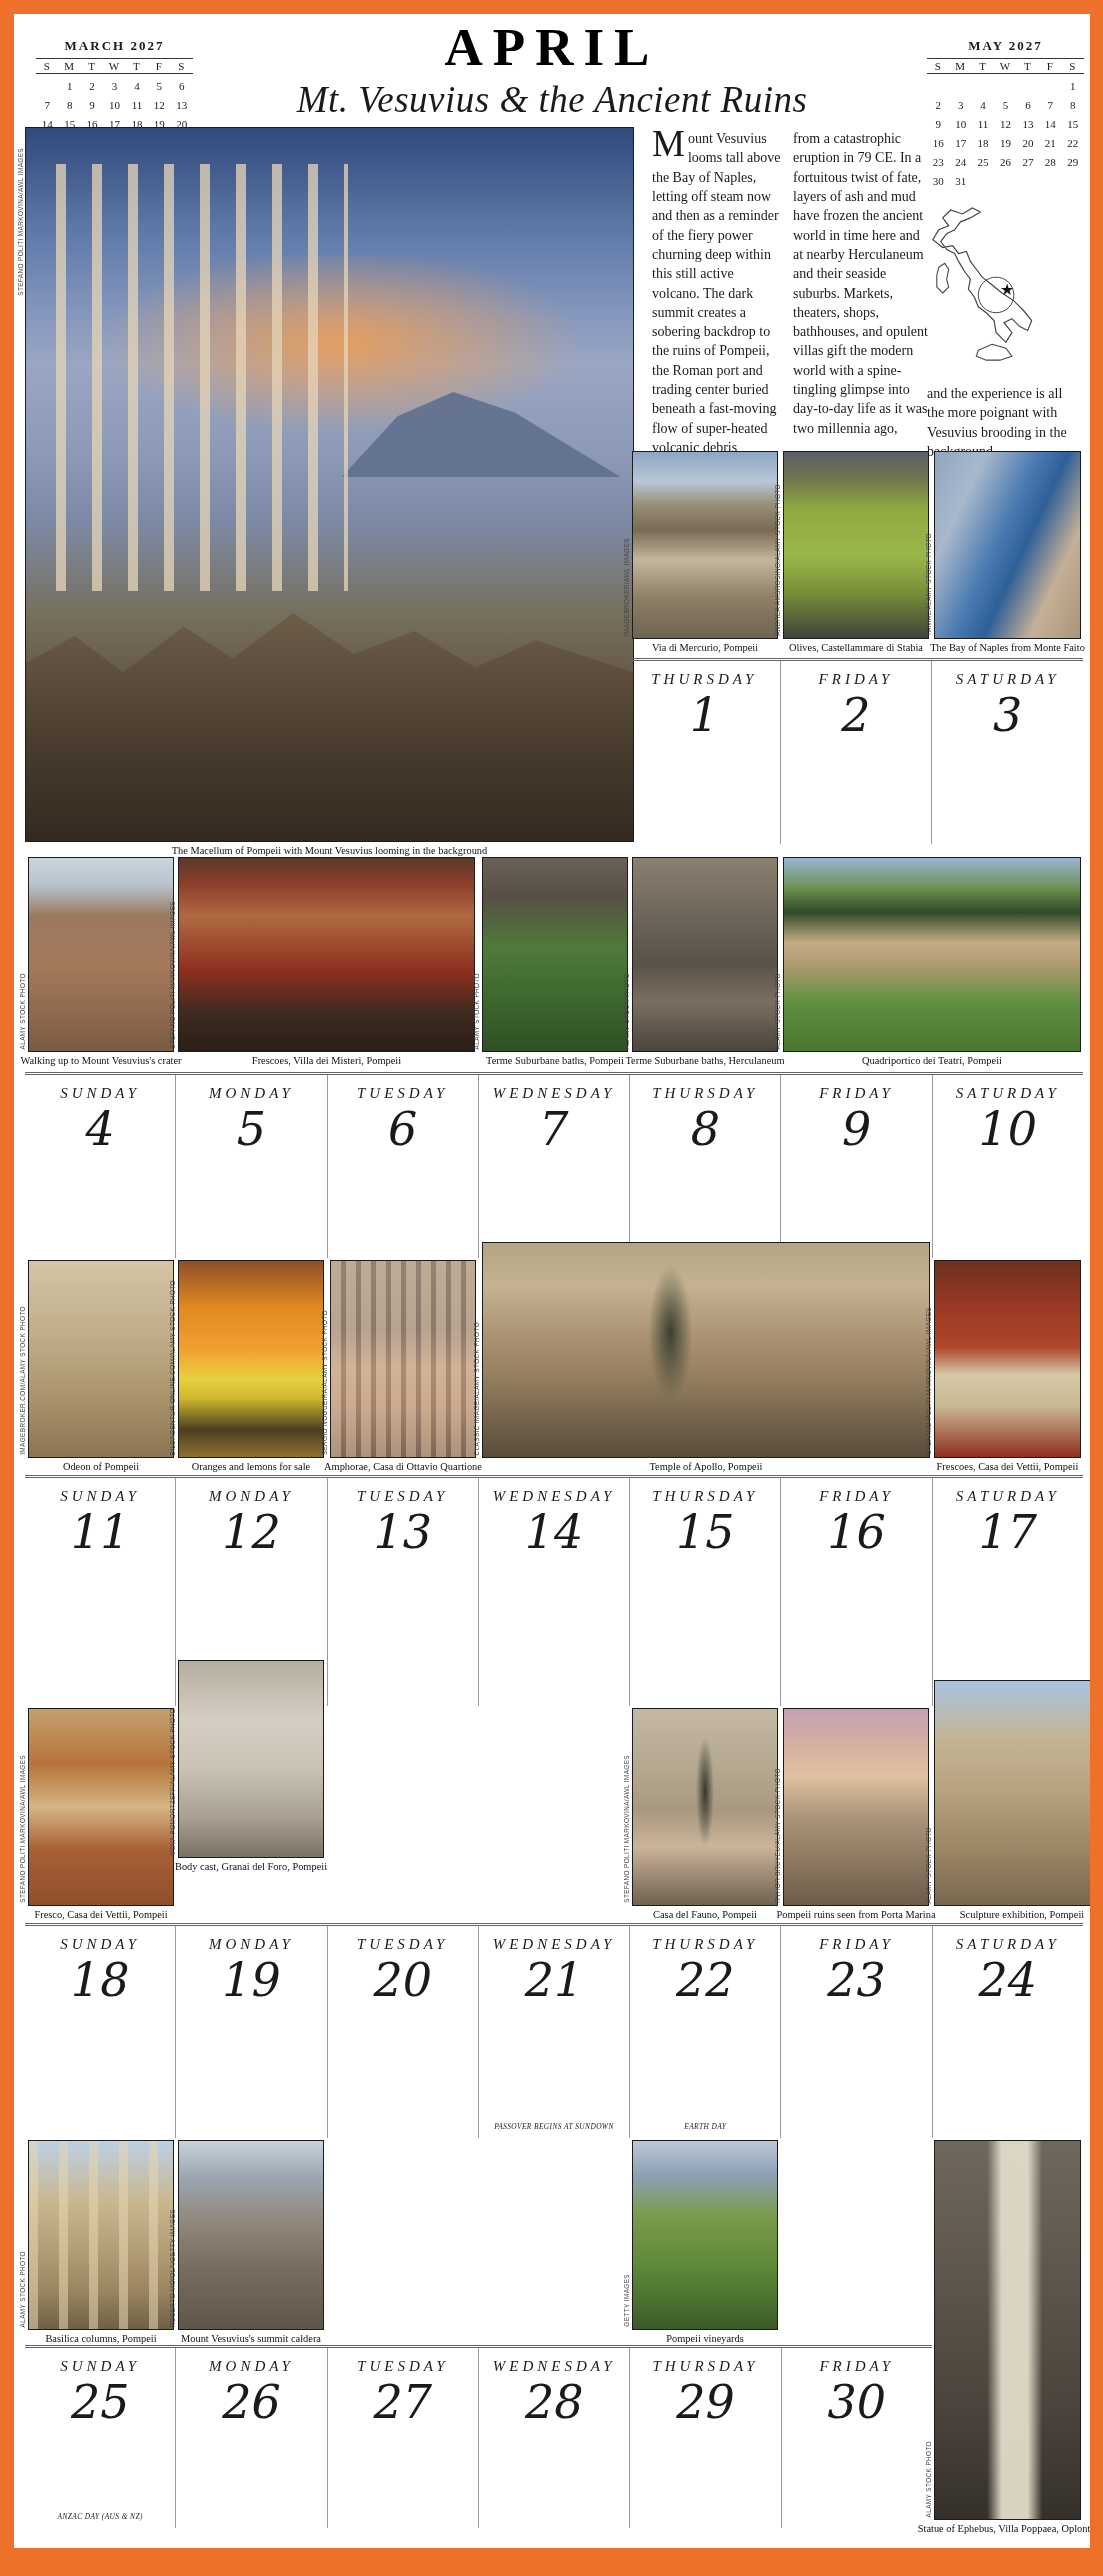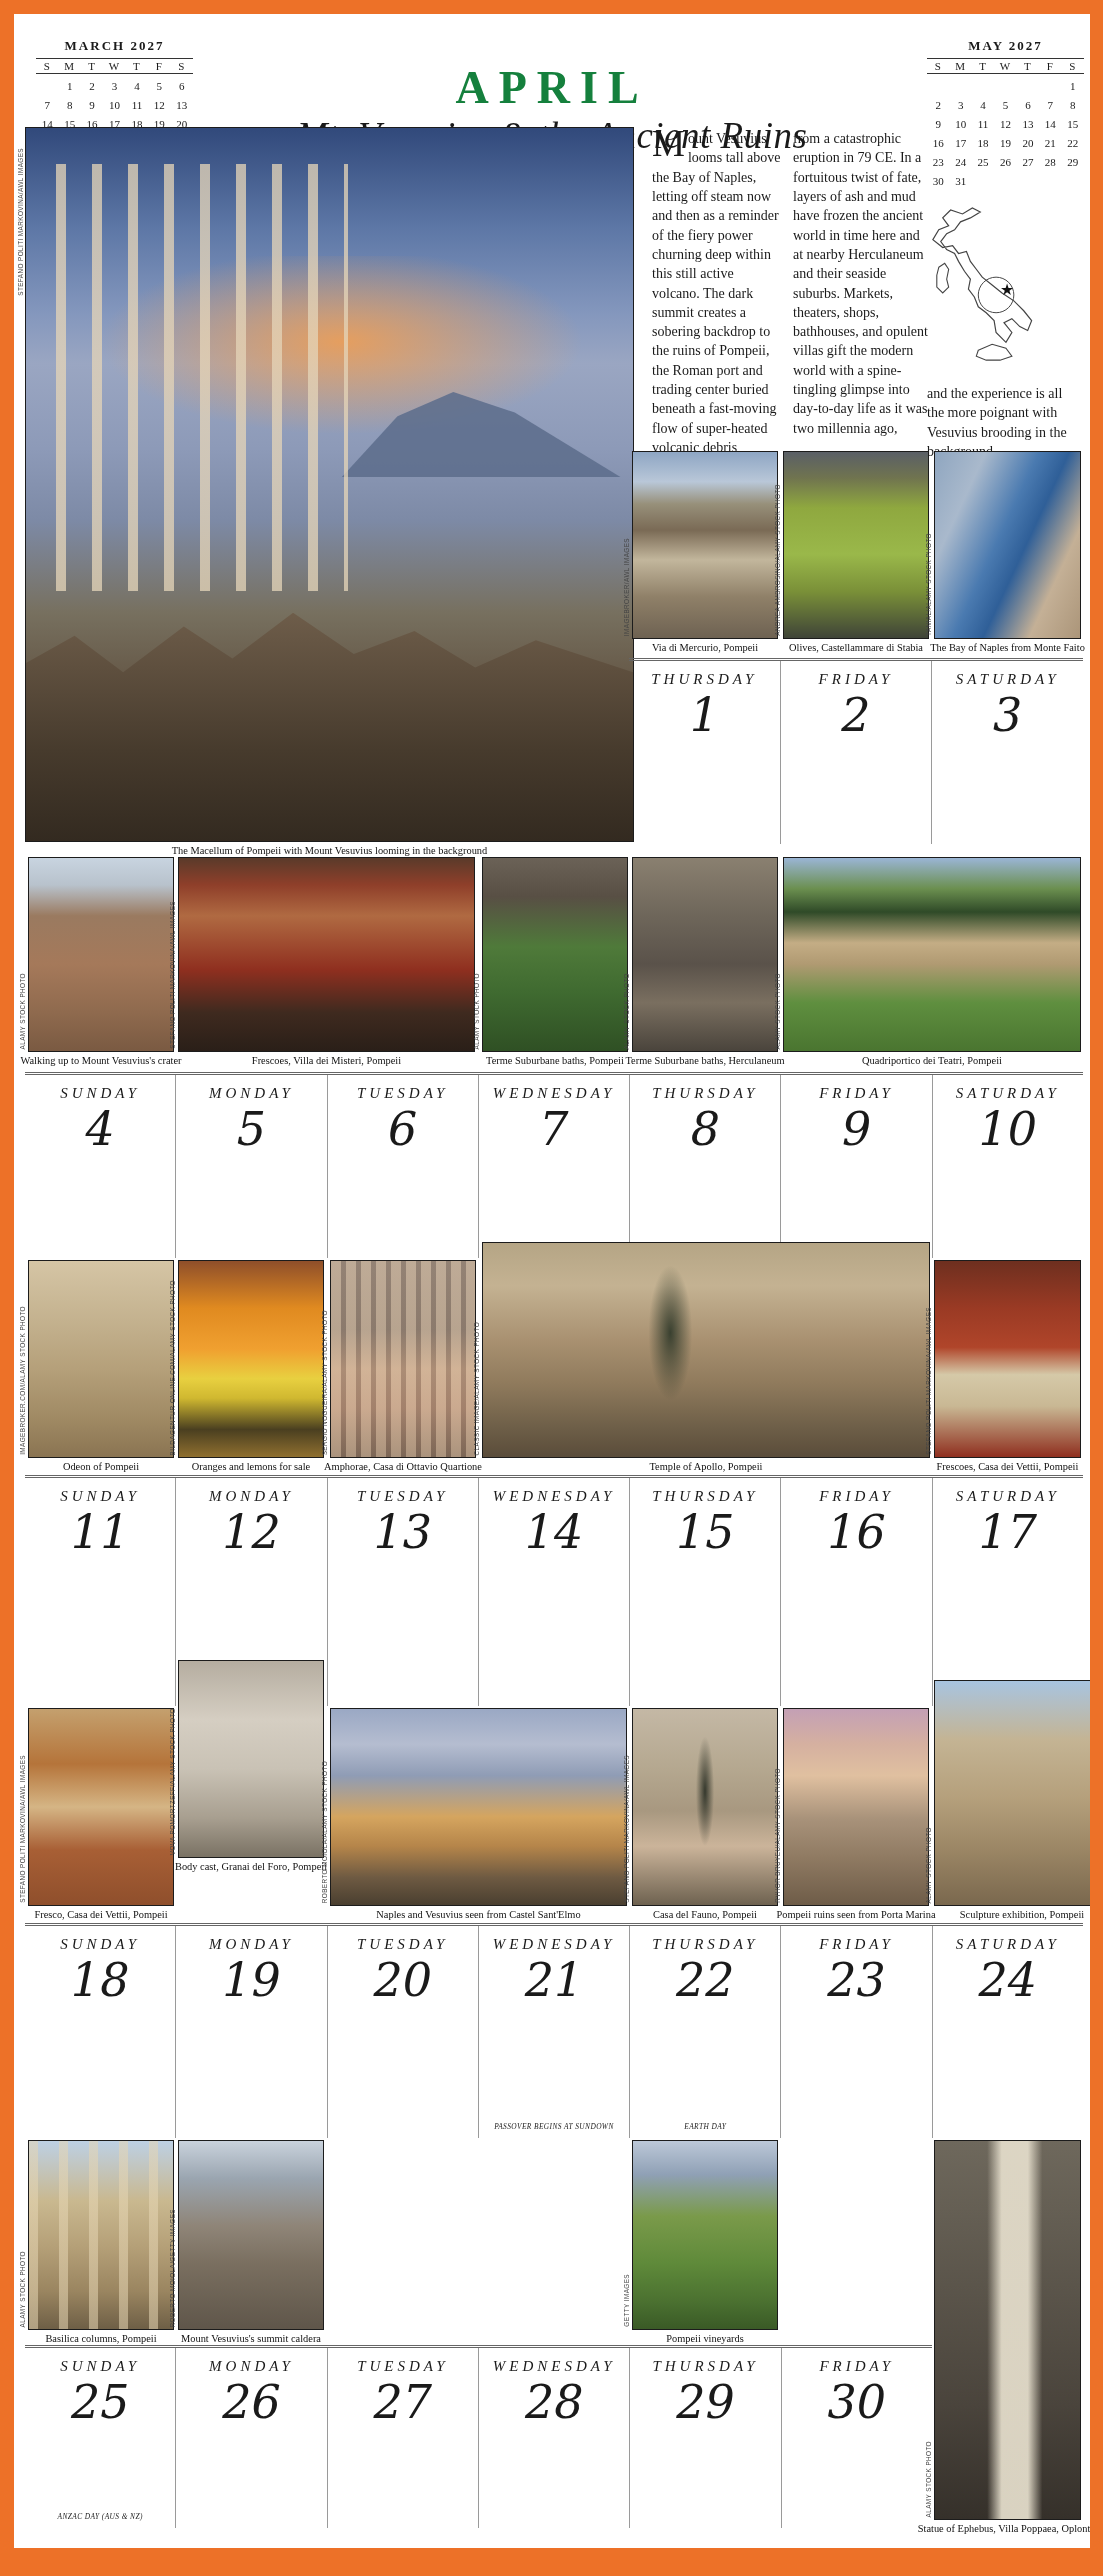--- a/index.html
+++ b/index.html
@@ -7,21 +7,21 @@
         font-family:"Liberation Serif",serif;color:#1a1a1a;}
   .frame{position:absolute;inset:0;border:14px solid #ED7128;border-bottom:28px solid #ED7128;pointer-events:none;z-index:50;}
 
   
   .minical{position:absolute;width:157px;font-family:"Liberation Serif",serif;}
   .mc-title{text-align:center;font-size:13px;font-weight:bold;letter-spacing:2px;}
   .mc-dow{display:grid;grid-template-columns:repeat(7,1fr);border-top:1px solid #333;border-bottom:1px solid #333;
           margin:4px 0 6px;padding:1px 0;font-size:11px;text-align:center;letter-spacing:1px;}
   .mc-grid{display:grid;grid-template-columns:repeat(7,1fr);row-gap:7px;font-size:11px;text-align:center;}
   .titleblock{position:absolute;left:228px;right:228px;top:20px;text-align:center;}
-  .apr{font-size:46px;font-weight:bold;letter-spacing:10px;color:#15803d;line-height:1.05;margin-top:44px;}
+  .apr{font-size:53px;font-weight:bold;letter-spacing:10px;color:#000000;line-height:1.05;}
   .sub{font-size:37px;font-style:italic;letter-spacing:0.5px;margin-top:2px;}
 
   
   .photo{position:absolute;border:1px solid #1c1c1c;box-sizing:border-box;}
   .pcap{position:absolute;left:-20px;right:-20px;top:100%;margin-top:4px;text-align:center;
         font-size:10.4px;color:#111;white-space:nowrap;}
   .credit{position:absolute;left:-10px;bottom:2px;writing-mode:vertical-rl;transform:rotate(180deg);
           font-family:"Liberation Sans",sans-serif;font-size:6.4px;letter-spacing:0.4px;color:#444;white-space:nowrap;}
 
   
@@ -358,24 +358,20 @@
   </div>
 
   <div class="photo g-vettii2" style="left:28px;top:1708px;width:146px;height:198px;">
     <span class="credit">STEFANO POLITI MARKOVINA/AWL IMAGES</span>
     <div class="pcap">Fresco, Casa dei Vettii, Pompeii</div>
   </div>
   <div class="photo g-cast" style="left:178px;top:1660px;width:146px;height:198px;">
     <span class="credit">VOVA POMORTZEFF/ALAMY STOCK PHOTO</span>
     <div class="pcap">Body cast, Granai del Foro, Pompeii</div>
   </div>
-  <div class="photo g-naples" style="left:330px;top:1708px;width:297px;height:198px;">
-    <span class="credit">ROBERTO MOIOLA/ALAMY STOCK PHOTO</span>
-    <div class="pcap">Naples and Vesuvius seen from Castel Sant'Elmo</div>
-  </div>
   <div class="photo g-fauno" style="left:632px;top:1708px;width:146px;height:198px;">
     <span class="credit">STEFANO POLITI MARKOVINA/AWL IMAGES</span>
     <div class="pcap">Casa del Fauno, Pompeii</div>
   </div>
   <div class="photo g-porta" style="left:783px;top:1708px;width:146px;height:198px;">
     <span class="credit">RYHOR BRUYEU/ALAMY STOCK PHOTO</span>
     <div class="pcap">Pompeii ruins seen from Porta Marina</div>
   </div>
   <div class="photo g-sculpt" style="left:934px;top:1680px;width:176px;height:226px;">
     <span class="credit">ALAMY STOCK PHOTO</span>

